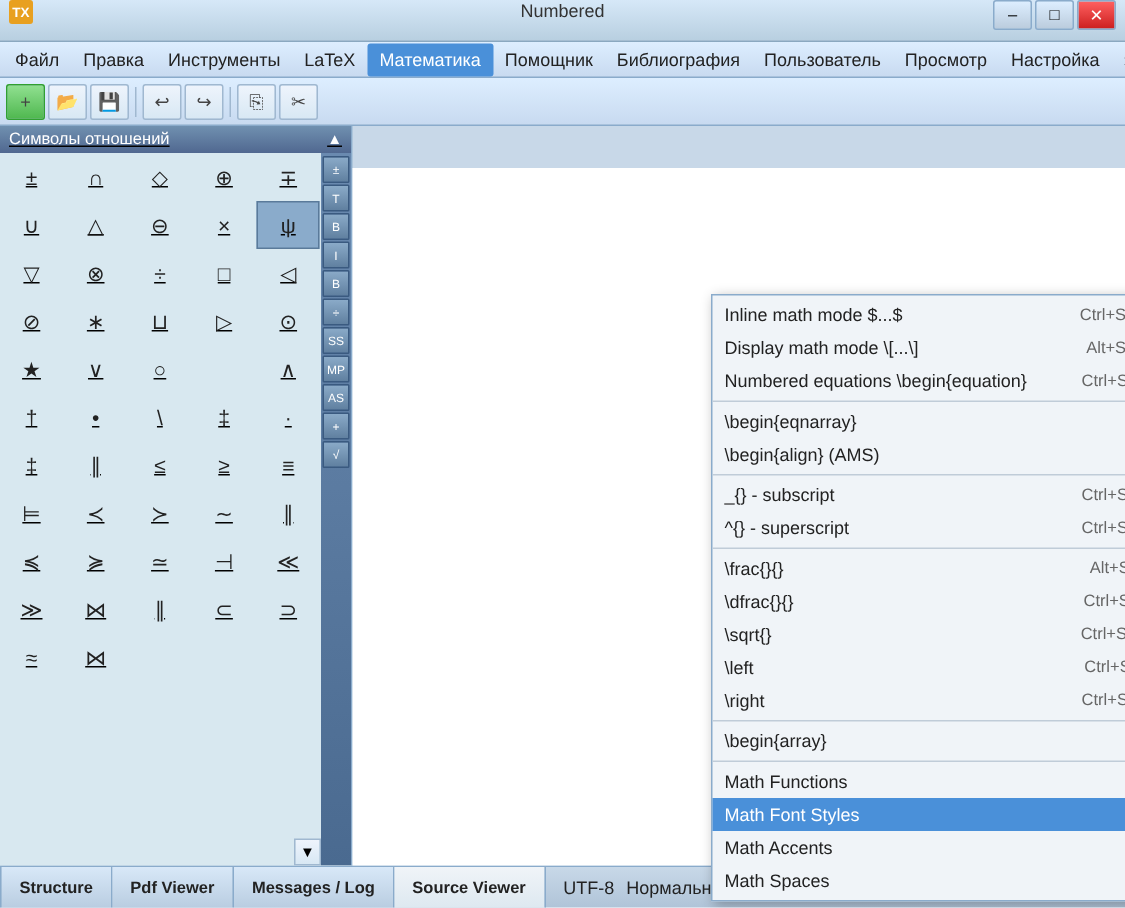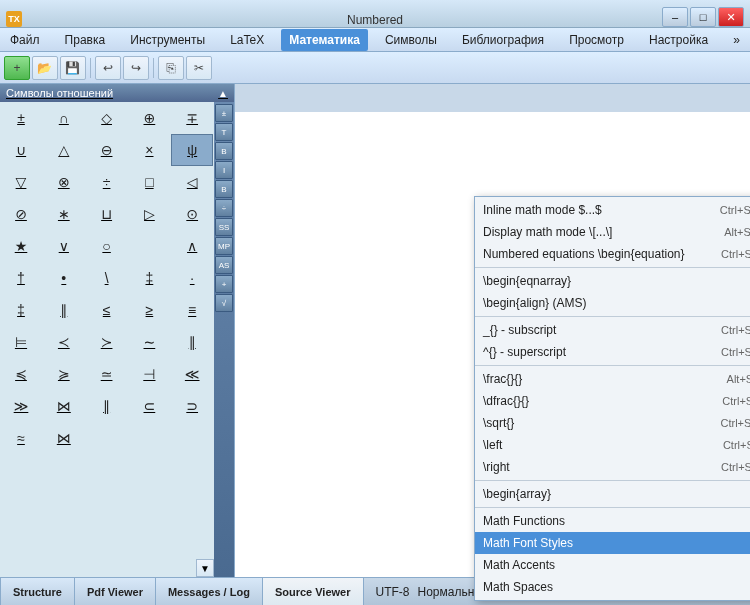--- a/index.html
+++ b/index.html
@@ -11,21 +11,21 @@
       background: #c8d8e8;
       overflow: hidden;
       user-select: none;
     }
 
     
     #titlebar {
       height: 28px;
       background: linear-gradient(to bottom, #d6e8f8, #b8cfe0);
       display: flex;
-      align-items: flex-end;
+      align-items: flex-start;
       justify-content: space-between;
       padding: 0 6px;
       border-bottom: 1px solid #8aa8c0;
     }
     #titlebar-left {
       display: flex;
       align-items: center;
       gap: 4px;
     }
     #titlebar-icon {
@@ -69,36 +69,34 @@
     }
 
     
     #menubar {
       height: 24px;
       background: linear-gradient(to bottom, #ddeeff, #c8daf0);
       display: flex;
       align-items: center;
       border-bottom: 1px solid #8aabcb;
       padding: 0 2px;
-      justify-content: space-between;
     }
     .menu-item {
       padding: 2px 8px;
       cursor: pointer;
       color: #222;
       font-size: 12px;
       height: 22px;
       display: flex;
       align-items: center;
       border-radius: 2px;
     }
     .menu-item.active {
       background: #4a90d9;
       color: white;
-      font-weight: bold;
     }
 
     
     #toolbar {
       height: 32px;
       background: linear-gradient(to bottom, #ddeeff, #c8daf0);
       display: flex;
       align-items: center;
       padding: 0 4px;
       gap: 2px;
@@ -307,22 +305,23 @@
     <div class="title-btn close-btn">✕</div>
   </div>
 </div>
 
 <div id="menubar">
 <div class="menu-item">Файл</div>
     <div class="menu-item">Правка</div>
     <div class="menu-item">Инструменты</div>
     <div class="menu-item">LaTeX</div>
     <div class="menu-item active">Математика</div>
-    <div class="menu-item">Символы</div>
+    <div class="menu-item">Помощник</div>
     <div class="menu-item">Библиография</div>
+    <div class="menu-item">Пользователь</div>
     <div class="menu-item">Просмотр</div>
     <div class="menu-item">Настройка</div>
     <div class="menu-item">»</div>
   </div>
 
 <div id="toolbar">
   <div class="toolbar-btn green">+</div>
   <div class="toolbar-btn">📂</div>
   <div class="toolbar-btn">💾</div>
   <div class="toolbar-separator"></div>

